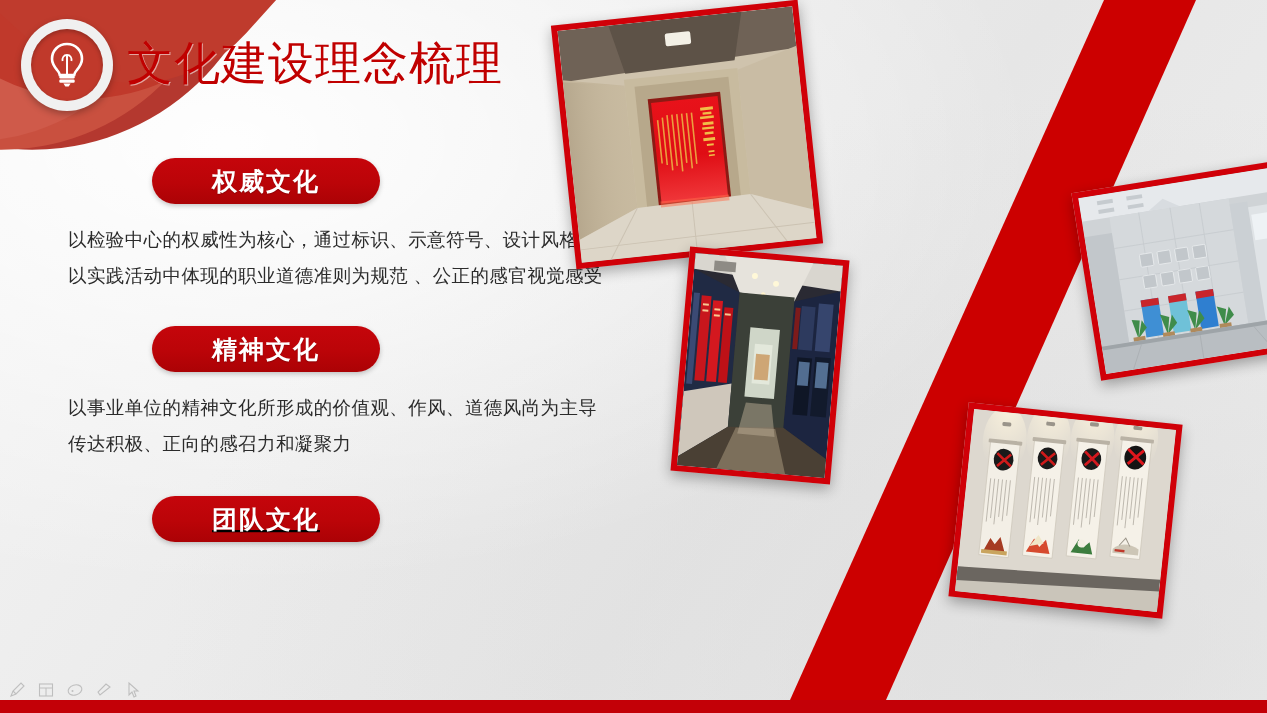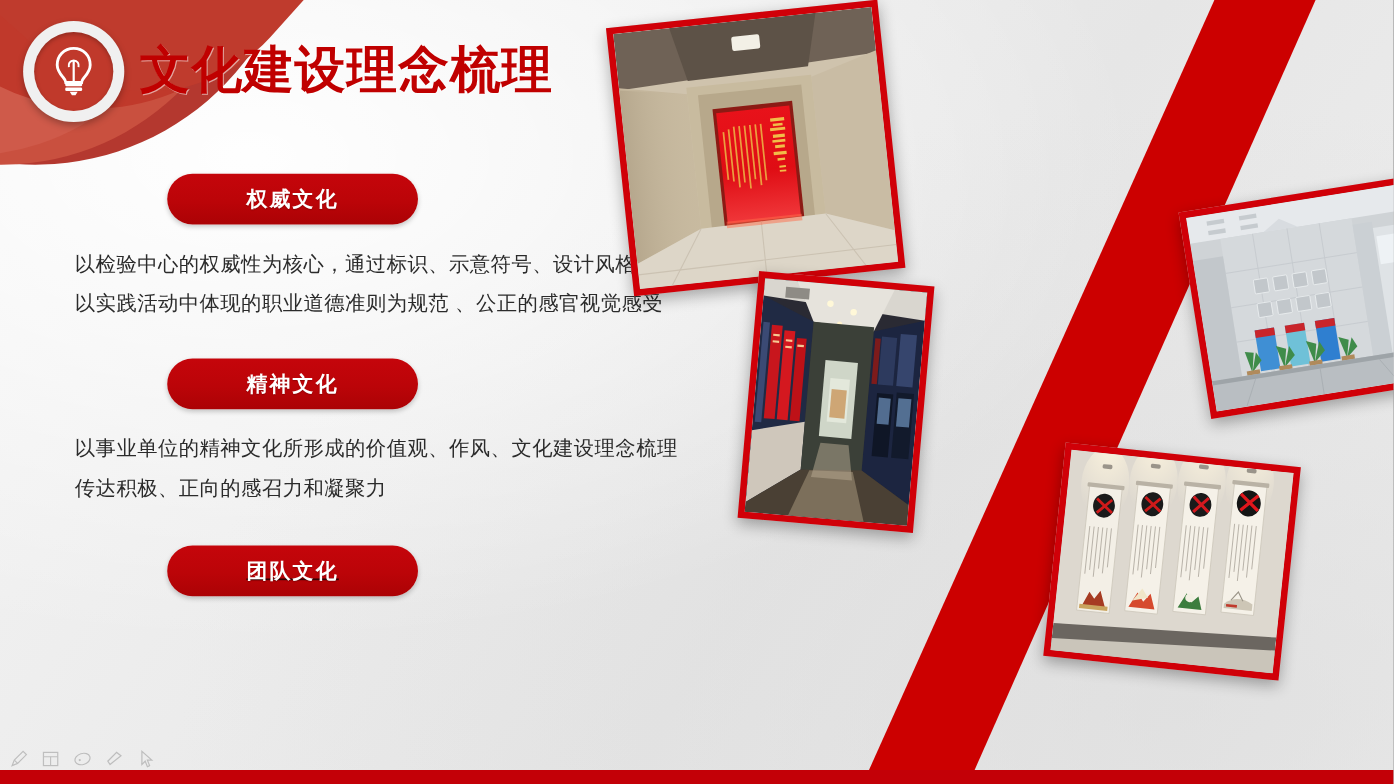--- a/index.html
+++ b/index.html
@@ -106,21 +106,21 @@
     background: #c0392b;
     display: flex;
     align-items: center;
     justify-content: center;
     box-shadow: inset 0 2px 4px rgba(0,0,0,0.25);
   }
   .page-title {
     position: absolute;
     left: 127px; top: 33px;
     font-size: 46px;
-    font-weight: bold;
+    font-weight: normal;
     color: #C00000;
     letter-spacing: 1px;
     white-space: nowrap;
     text-shadow: 1px 1px 0 rgba(255,255,255,0.55);
   }
 
   
   .content {
     position: absolute;
     left: 0; top: 0;
@@ -139,21 +139,21 @@
     border-radius: 23px;
     background: linear-gradient(180deg, #c5050b 0%, #bb0408 55%, #ab0205 100%);
     box-shadow: 0 2px 5px rgba(0,0,0,0.22);
     display: flex;
     align-items: center;
     justify-content: center;
     left: -54px;
   }
   .pill-label {
     color: #ffffff;
-    font-size: 19px;
+    font-size: 25px;
     font-weight: bold;
     letter-spacing: 2px;
     text-shadow: 0 1px 1px rgba(0,0,0,0.22);
   }
 
   .body-text {
     margin-top: 18px;
     padding-left: 68px;
     padding-right: 8px;
     font-size: 18.5px;
@@ -233,21 +233,21 @@
         <div class="body-line">以检验中心的权威性为核心，通过标识、示意符号、设计风格、</div>
         <div class="body-line">以实践活动中体现的职业道德准则为规范 、公正的感官视觉感受</div>
       </div>
     </div>
 
     <div class="section sec-2">
       <div class="pill">
         <span class="pill-label">精神文化</span>
       </div>
       <div class="body-text">
-        <div class="body-line">以事业单位的精神文化所形成的价值观、作风、文化建设理念梳理</div>
+        <div class="body-line">以事业单位的精神文化所形成的价值观、作风、道德风尚为主导</div>
         <div class="body-line">传达积极、正向的感召力和凝聚力</div>
       </div>
     </div>
 
     <div class="section sec-3">
       <div class="pill">
         <span class="pill-label">团队文化</span>
       </div>
     </div>
 

